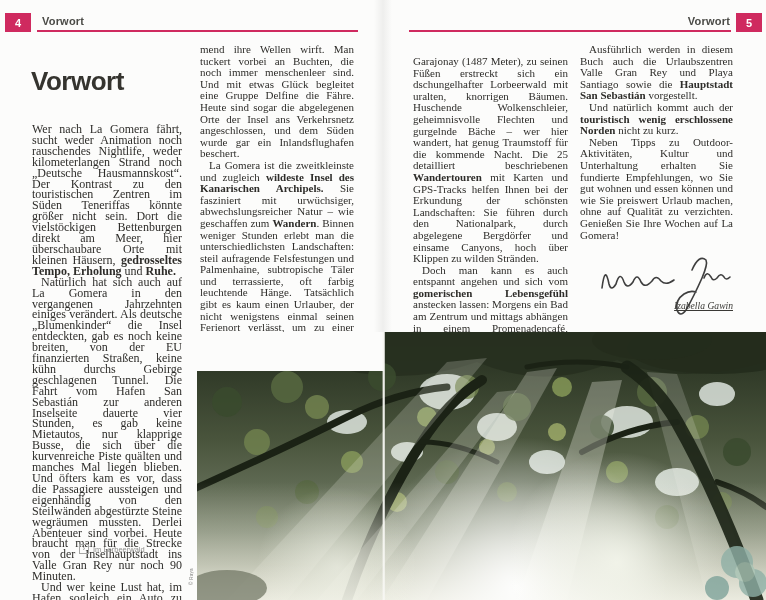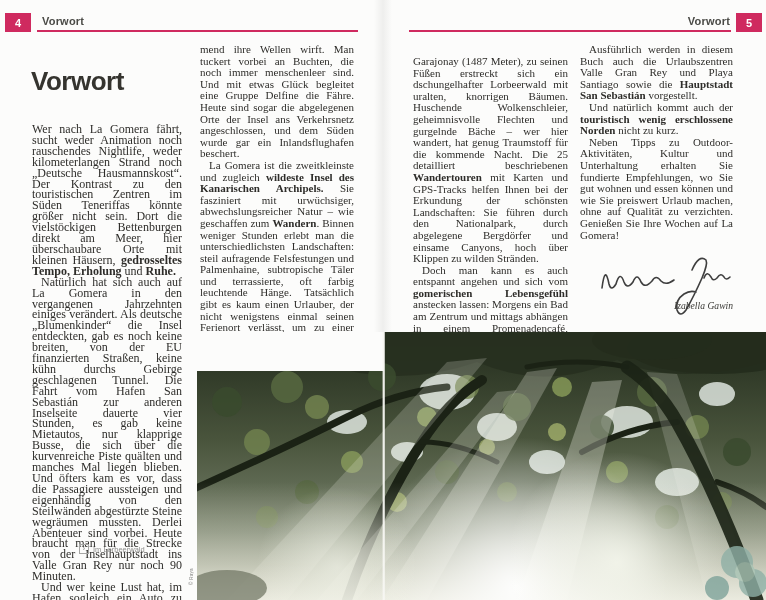--- a/index.html
+++ b/index.html
@@ -51,21 +51,21 @@
     font:bold 7px/8px "Liberation Sans", sans-serif;text-align:center;flex:none;
   }
   .credit{
     position:absolute;left:189px;top:585px;transform:rotate(-90deg);
     transform-origin:left top;font:4.5px "Liberation Sans", sans-serif;color:#8a8a88;
     letter-spacing:.3px;white-space:nowrap;
   }
   .sig-script{position:absolute;left:596px;top:252px;width:142px;height:68px;}
   .sig-name{
     position:absolute;left:580px;top:300px;width:153px;text-align:right;
-    font-style:italic;font-size:9.6px;color:#3a3935;
+    font-style:italic;font-size:9.6px;color:#3a3935;text-decoration:underline;
   }
 </style>
 </head>
 <body>
 
 <div class="pgnum left">4</div>
 <div class="runhead left">Vorwort</div>
 <div class="rule left"></div>
 
 <div class="runhead right">Vorwort</div>

